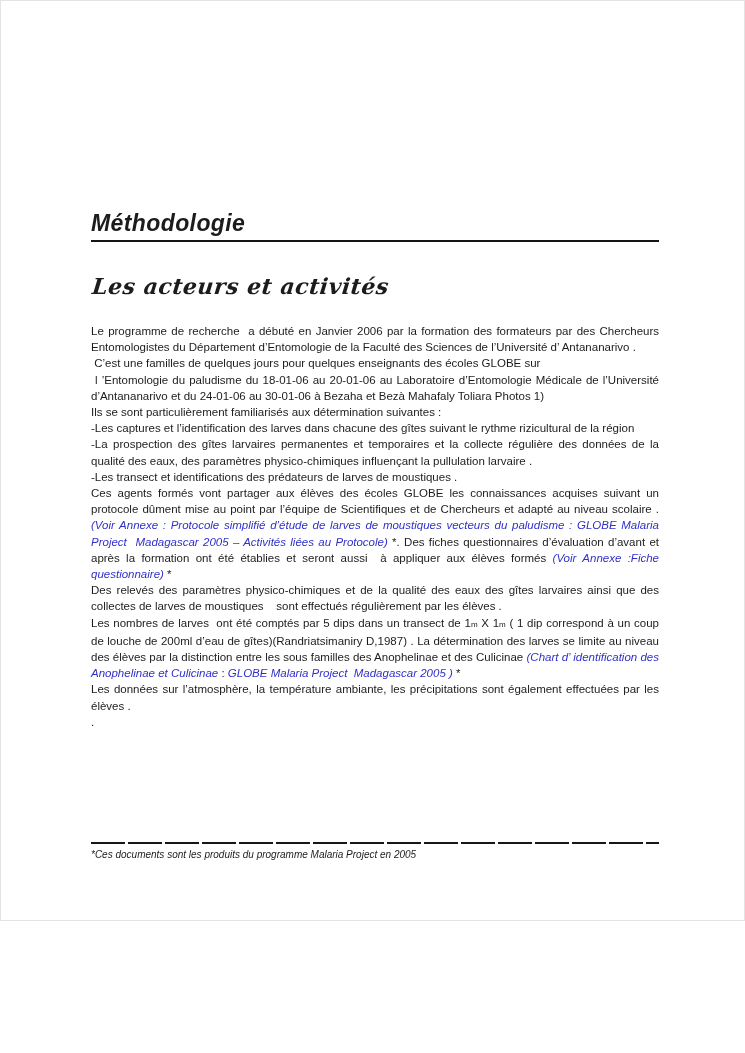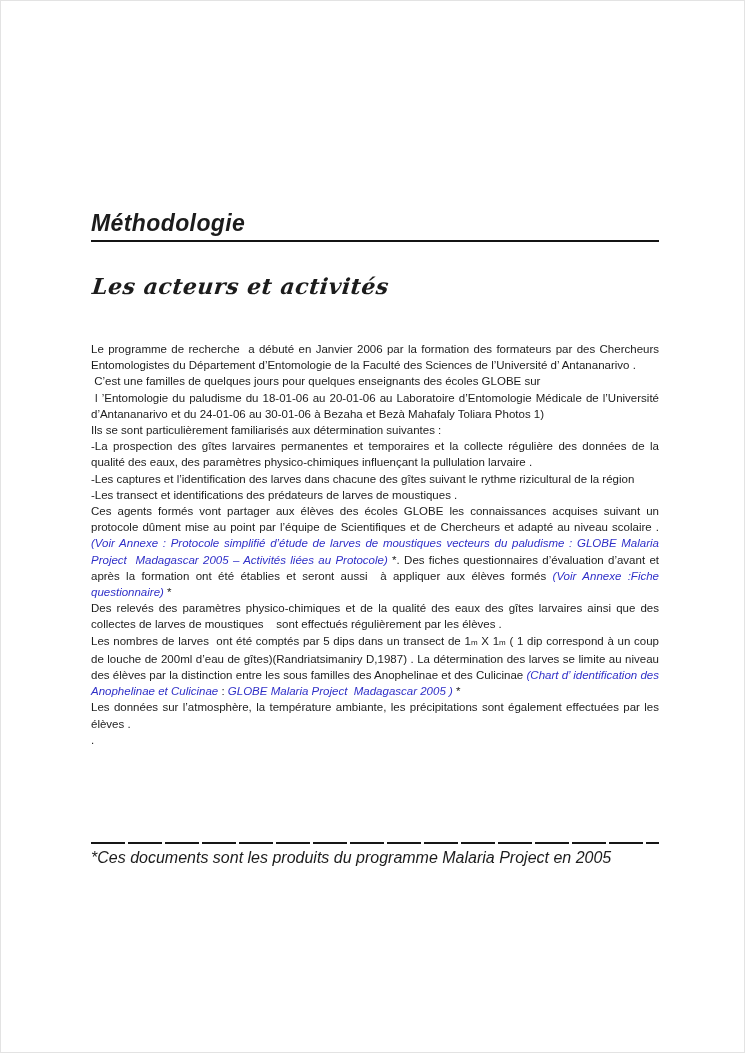--- a/index.html
+++ b/index.html
@@ -1,21 +1,21 @@
 <!DOCTYPE html>
 <html lang="fr"><head>
 <meta charset="utf-8">
 <style>
   * { box-sizing: border-box; }
   html, body { margin: 0; padding: 0; background: #ffffff; }
 
   .page {
     position: relative;
     width: 745px;
-    height: 1053px;
+    height: 921px;
     background: #ffffff;
     font-family: "Liberation Sans", sans-serif;
     color: var(--ink, #1c1c1c);
     overflow: hidden;
     border: 1px solid #e3e3e3;
   }
 
   .title-block {
     position: absolute;
     left: 90px;
@@ -48,21 +48,21 @@
     letter-spacing: 0.5px;
     transform: skewX(-6deg);
     transform-origin: left bottom;
     color: var(--ink, #1c1c1c);
   }
 
   .body-text {
     position: absolute;
     left: 90px;
     width: 568px;
-    top: 340px;
+    top: 322px;
     font-size: 11.5px;
     line-height: 16.2px;
   }
   .para {
     margin: 0;
     text-align: justify;
     white-space: pre-wrap;
   }
   .seg { font-style: normal; }
   .seg-ref {
@@ -78,21 +78,21 @@
     left: 90px;
     width: 568px;
     top: 841px;
   }
   .footnote-rule {
     height: 2px;
     background: repeating-linear-gradient(90deg, #161616 0 34px, rgba(0,0,0,0) 34px 37px);
   }
   .footnote-text {
     margin-top: 5px;
-    font-size: 16px;
+    font-size: 10px;
     font-style: italic;
     color: var(--ink, #1c1c1c);
   }
 </style>
 </head>
 <body>
 
 <div class="page" style="--ref-blue: #3030C8; --ink: #1c1c1c;">
 
   <div class="title-block">
@@ -100,22 +100,22 @@
     <div class="title-rule"></div>
   </div>
 
   <h2 class="section-heading">Les acteurs et activités</h2>
 
   <div class="body-text">
       <p class="para"><span class="seg seg-normal">Le programme de recherche  a débuté en Janvier 2006 par la formation des formateurs par des Chercheurs Entomologistes du Département d’Entomologie de la Faculté des Sciences de l’Université d’ Antananarivo .</span></p>
       <p class="para"><span class="seg seg-normal"> C’est une familles de quelques jours pour quelques enseignants des écoles GLOBE sur</span></p>
       <p class="para"><span class="seg seg-normal"> l ’Entomologie du paludisme du 18-01-06 au 20-01-06 au Laboratoire d’Entomologie Médicale de l’Université d’Antananarivo et du 24-01-06 au 30-01-06 à Bezaha et Bezà Mahafaly Toliara Photos 1)</span></p>
       <p class="para"><span class="seg seg-normal">Ils se sont particulièrement familiarisés aux détermination suivantes :</span></p>
+      <p class="para"><span class="seg seg-normal">-Les captures et l’identification des larves dans chacune des gîtes suivant le rythme rizicultural de la région</span></p>
       <p class="para"><span class="seg seg-normal">-La prospection des gîtes larvaires permanentes et temporaires et la collecte régulière des données de la qualité des eaux, des paramètres physico-chimiques influençant la pullulation larvaire .</span></p>
-      <p class="para"><span class="seg seg-normal">-Les captures et l’identification des larves dans chacune des gîtes suivant le rythme rizicultural de la région</span></p>
       <p class="para"><span class="seg seg-normal">-Les transect et identifications des prédateurs de larves de moustiques .</span></p>
       <p class="para"><span class="seg seg-normal">Ces agents formés vont partager aux élèves des écoles GLOBE les connaissances acquises suivant un protocole dûment mise au point par l’équipe de Scientifiques et de Chercheurs et adapté au niveau scolaire . </span><span class="seg seg-ref">(Voir Annexe : Protocole simplifié d’étude de larves de moustiques vecteurs du paludisme : GLOBE Malaria Project  Madagascar 2005 – Activités liées au Protocole)</span><span class="seg seg-normal"> *. Des fiches questionnaires d’évaluation d’avant et après la formation ont été établies et seront aussi  à appliquer aux élèves formés </span><span class="seg seg-ref">(Voir Annexe :Fiche questionnaire)</span><span class="seg seg-normal"> *</span></p>
       <p class="para"><span class="seg seg-normal">Des relevés des paramètres physico-chimiques et de la qualité des eaux des gîtes larvaires ainsi que des collectes de larves de moustiques    sont effectués régulièrement par les élèves .</span></p>
       <p class="para"><span class="seg seg-normal">Les nombres de larves  ont été comptés par 5 dips dans un transect de 1</span><span class="seg seg-small">m</span><span class="seg seg-normal"> X 1</span><span class="seg seg-small">m</span><span class="seg seg-normal"> ( 1 dip correspond à un coup de louche de 200ml d’eau de gîtes)(Randriatsimaniry D,1987) . La détermination des larves se limite au niveau des élèves par la distinction entre les sous familles des Anophelinae et des Culicinae </span><span class="seg seg-ref">(Chart d’ identification des Anophelinae et Culicinae</span><span class="seg seg-normal"> : </span><span class="seg seg-ref">GLOBE Malaria Project  Madagascar 2005 )</span><span class="seg seg-normal"> *</span></p>
       <p class="para"><span class="seg seg-normal">Les données sur l’atmosphère, la température ambiante, les précipitations sont également effectuées par les élèves .</span></p>
       <p class="para"><span class="seg seg-normal">.</span></p>
     </div>
 
   <div class="footnote-block">
     <div class="footnote-rule"></div>

